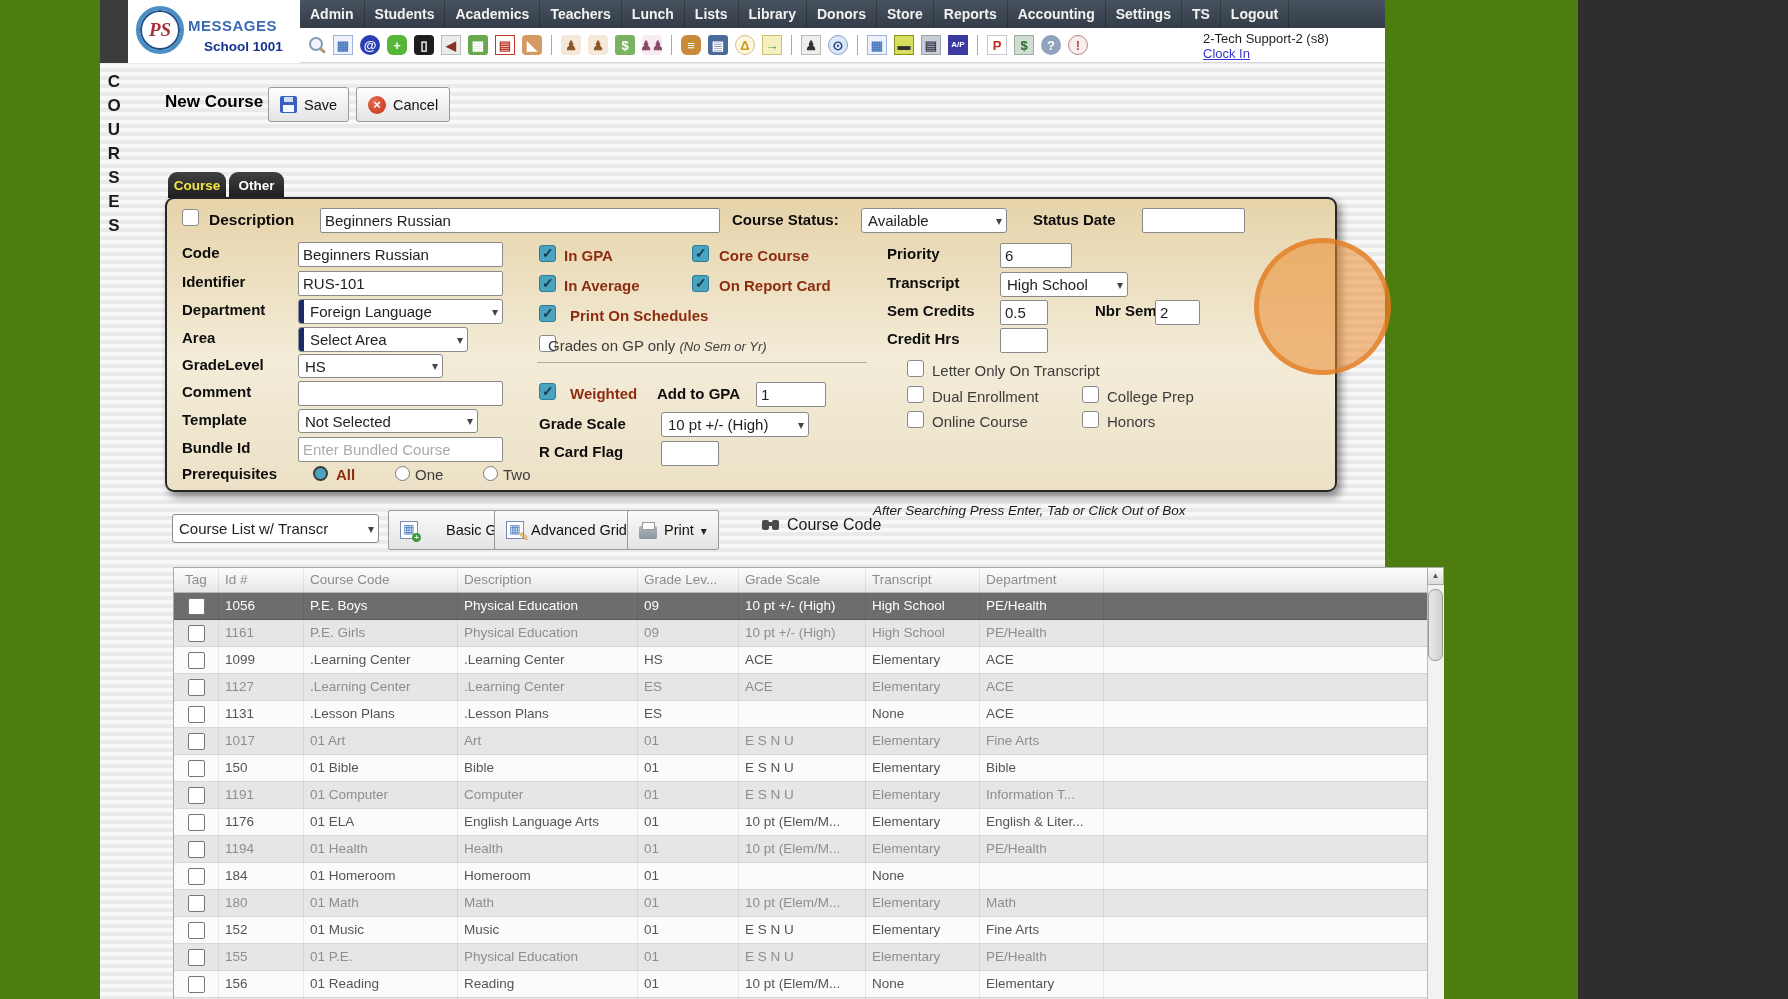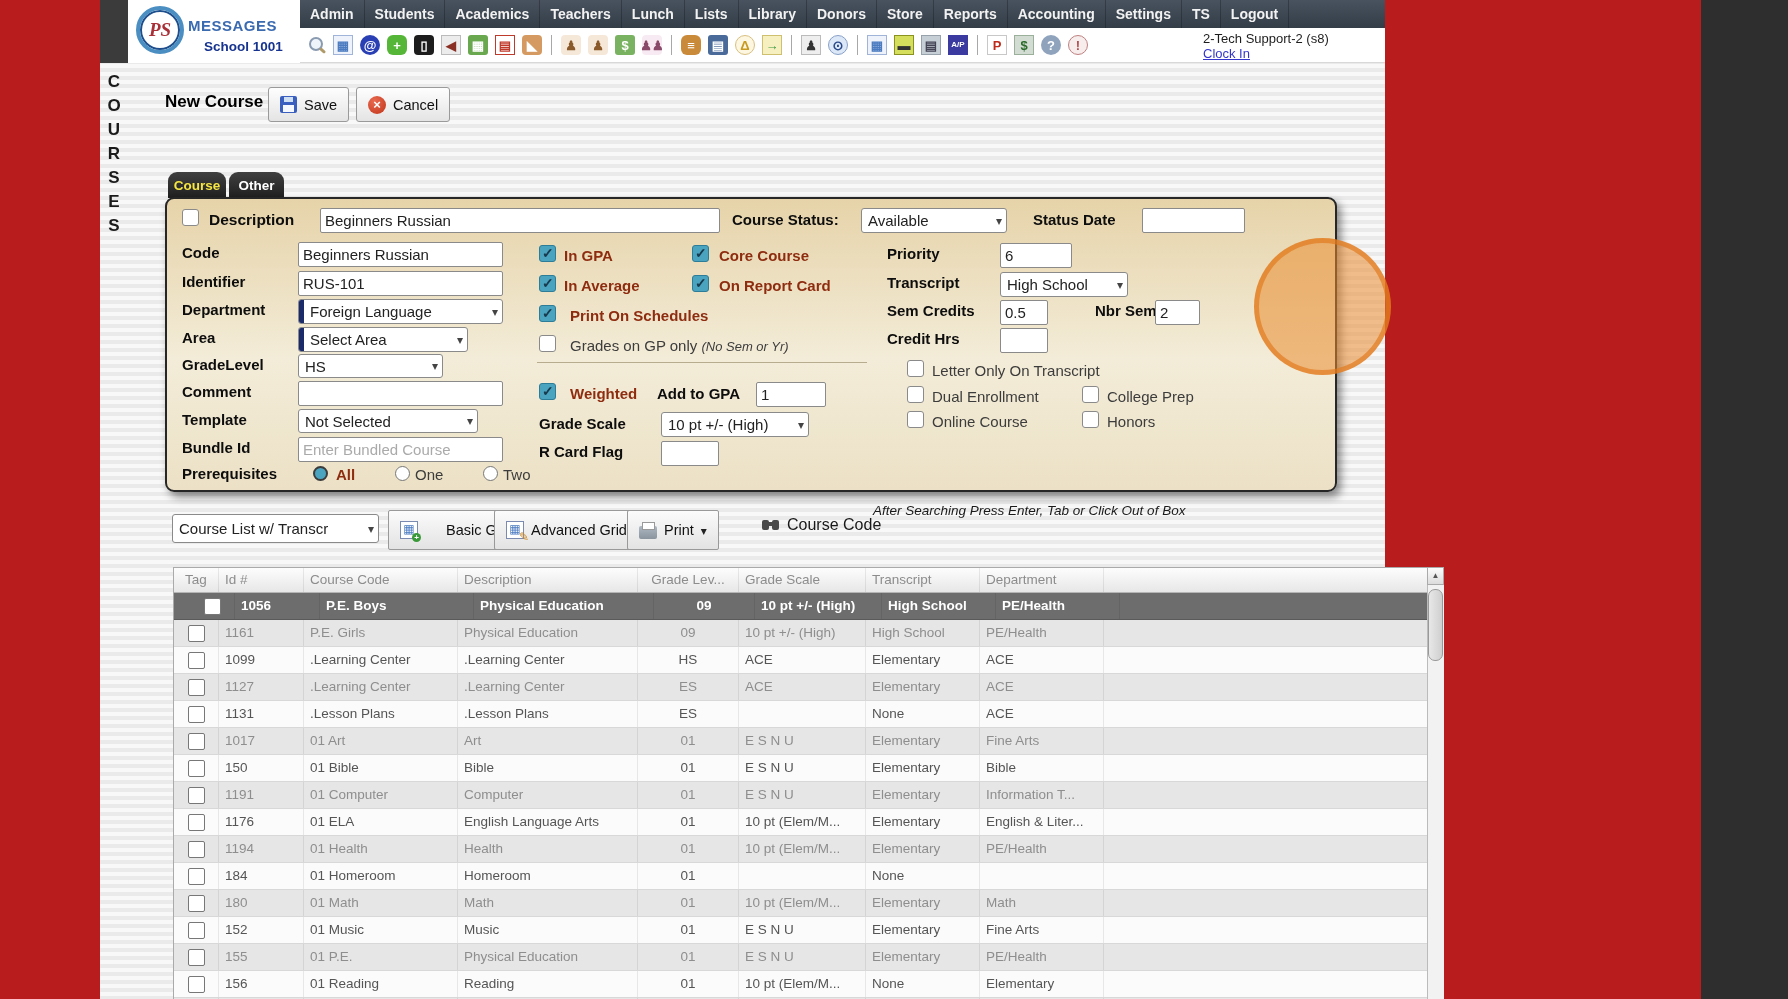--- a/index.html
+++ b/index.html
@@ -1,16 +1,16 @@
 <!DOCTYPE html>
 <html><head>
 <meta charset="utf-8">
 <style>
   html,body{margin:0;padding:0;background:#2e2e2e;}
-  .screen{position:relative;width:1701px;height:999px;overflow:hidden;background:#b91c1c;
+  .screen{position:relative;width:1578px;height:999px;overflow:hidden;background:#4d7c0f;
           font-family:"Liberation Sans",sans-serif;}
   .app{position:absolute;left:100px;top:0;width:1285px;height:999px;
        background:repeating-linear-gradient(180deg,#f8f8f8 0 4px,#eaeaea 4px 8px);}
   .corner-dark{position:absolute;left:0;top:0;width:28px;height:63px;background:#3b3b3b;}
   
   .logo-box{position:absolute;left:28px;top:0;width:172px;height:63px;background:#fff;border-right:1px solid #c9c9c9;}
   .logo-circle{position:absolute;left:8px;top:6px;width:48px;height:48px;border-radius:50%;
                border:4px solid #4a8ec2;box-shadow:inset 0 0 0 2px #1f4e8c;background:#fff;
                display:flex;align-items:center;justify-content:center;box-sizing:border-box;}
   .logo-mono{font-family:"Liberation Serif",serif;font-weight:bold;font-style:italic;color:#a93038;font-size:19px;}
@@ -102,25 +102,25 @@
   .search-inp{left:773px;top:520px;width:329px;height:25px;background:#f8f3cd;border:1px solid #b5b08a;}
   .search-inp::placeholder{color:#b2ae8e;}
   .view-sel{left:72px;top:514px;width:191px;height:27px;}
   
   .grid{position:absolute;left:73px;top:567px;width:1254px;border:1px solid #aaa;border-bottom:none;}
   .g-h{display:flex;height:24px;line-height:24px;background:linear-gradient(#fdfdfd,#e7e7e7);
        color:#8c8c8c;font-size:13.5px;border-bottom:1px solid #b5b5b5;}
   .g-row{display:flex;height:26px;line-height:26px;font-size:13.5px;background:#fbfbfb;color:#555;
          border-bottom:1px solid #d8d8d8;cursor:pointer;}
   .g-row.alt{background:#e6e6e6;color:#8e8e8e;}
-  .g-row.sel-row{background:#6d6d6d;color:#fff;font-weight:bold;border-bottom-color:#5a5a5a;padding-left:16px;}
+  .g-row.sel-row{background:#6d6d6d;color:#fff;font-weight:normal;border-bottom-color:#5a5a5a;}
   .gcell{padding:0 6px;overflow:hidden;white-space:nowrap;border-right:1px solid rgba(0,0,0,.08);flex:none;}
   .cw0{width:44px;display:flex;align-items:center;justify-content:center;padding:0;}
   .cw1{width:72px}.cw2{width:141px}.cw3{width:167px}
-  .cw4{width:88px;text-align:center}.cw5{width:114px}.cw6{width:101px}.cw7{width:111px}
+  .cw4{width:88px;text-align:left}.cw5{width:114px}.cw6{width:101px}.cw7{width:111px}
   .cwf{flex:1;border-right:none;}
   .row-cb{width:15px;height:15px;background:#fff;border:1px solid #777;border-radius:2px;}
   .sb-track{position:absolute;left:1327px;top:567px;width:17px;height:432px;background:#f2f2f2;
             border-left:1px solid #bbb;box-sizing:border-box;}
   .sb-up{position:absolute;left:1327px;top:567px;width:17px;height:18px;box-sizing:border-box;
          background:linear-gradient(#fcfcfc,#dcdcdc);border:1px solid #aaa;font-size:8px;color:#555;
          text-align:center;line-height:16px;cursor:pointer;}
   .sb-up::after{content:"▲";}
   .sb-thumb{position:absolute;left:1328px;top:589px;width:15px;height:72px;border-radius:7px;box-sizing:border-box;
             background:linear-gradient(90deg,#e8e8e8,#cfcfcf);border:1px solid #999;cursor:pointer;}
@@ -271,21 +271,21 @@
       <span class="redlab" style="left:397px;top:48px;">In GPA</span>
       <span class="cb on" style="left:525px;top:46px;"></span>
       <span class="redlab" style="left:552px;top:48px;">Core Course</span>
       <span class="cb on" style="left:372px;top:76px;"></span>
       <span class="redlab" style="left:397px;top:78px;">In Average</span>
       <span class="cb on" style="left:525px;top:76px;"></span>
       <span class="redlab" style="left:552px;top:78px;">On Report Card</span>
       <span class="cb on" style="left:372px;top:106px;"></span>
       <span class="redlab" style="left:403px;top:108px;">Print On Schedules</span>
       <span class="cb" style="left:372px;top:136px;"></span>
-      <span class="graylab" style="left:403px;top:138px;text-align:right;"><span>Grades on GP only</span> <span class="note">(No Sem or Yr)</span></span>
+      <span class="graylab" style="left:381px;top:138px;text-align:right;"><span>Grades on GP only</span> <span class="note">(No Sem or Yr)</span></span>
       <div class="divider" style="left:370px;top:163px;width:330px;"></div>
       <span class="cb on" style="left:372px;top:184px;"></span>
       <span class="redlab" style="left:403px;top:186px;">Weighted</span>
       <span class="flabel" style="left:490px;top:186px;">Add to GPA</span>
       <input class="inp" style="left: 589px; top: 183px; width: 70px;" value="1">
       <span class="flabel" style="left:372px;top:216px;">Grade Scale</span>
       <div class="sel-box" style="left:494px;top:213px;width:148px;">
         <span>10 pt +/- (High)</span>
       </div>
       <span class="flabel" style="left:372px;top:244px;">R Card Flag</span>

